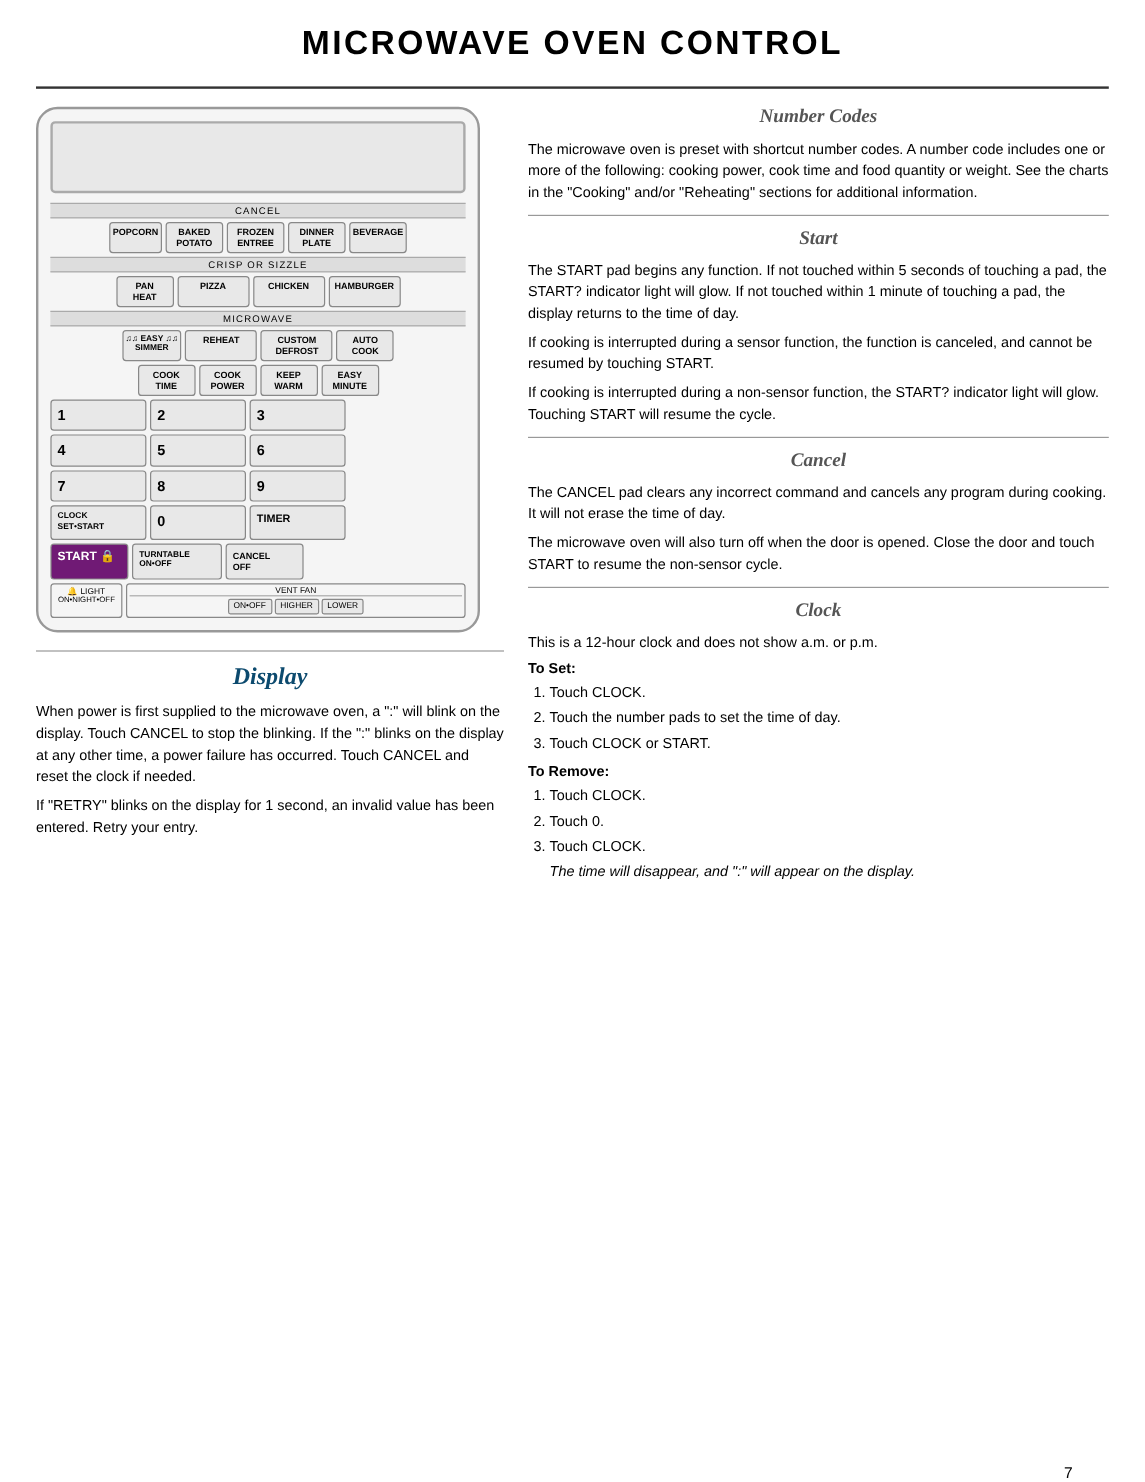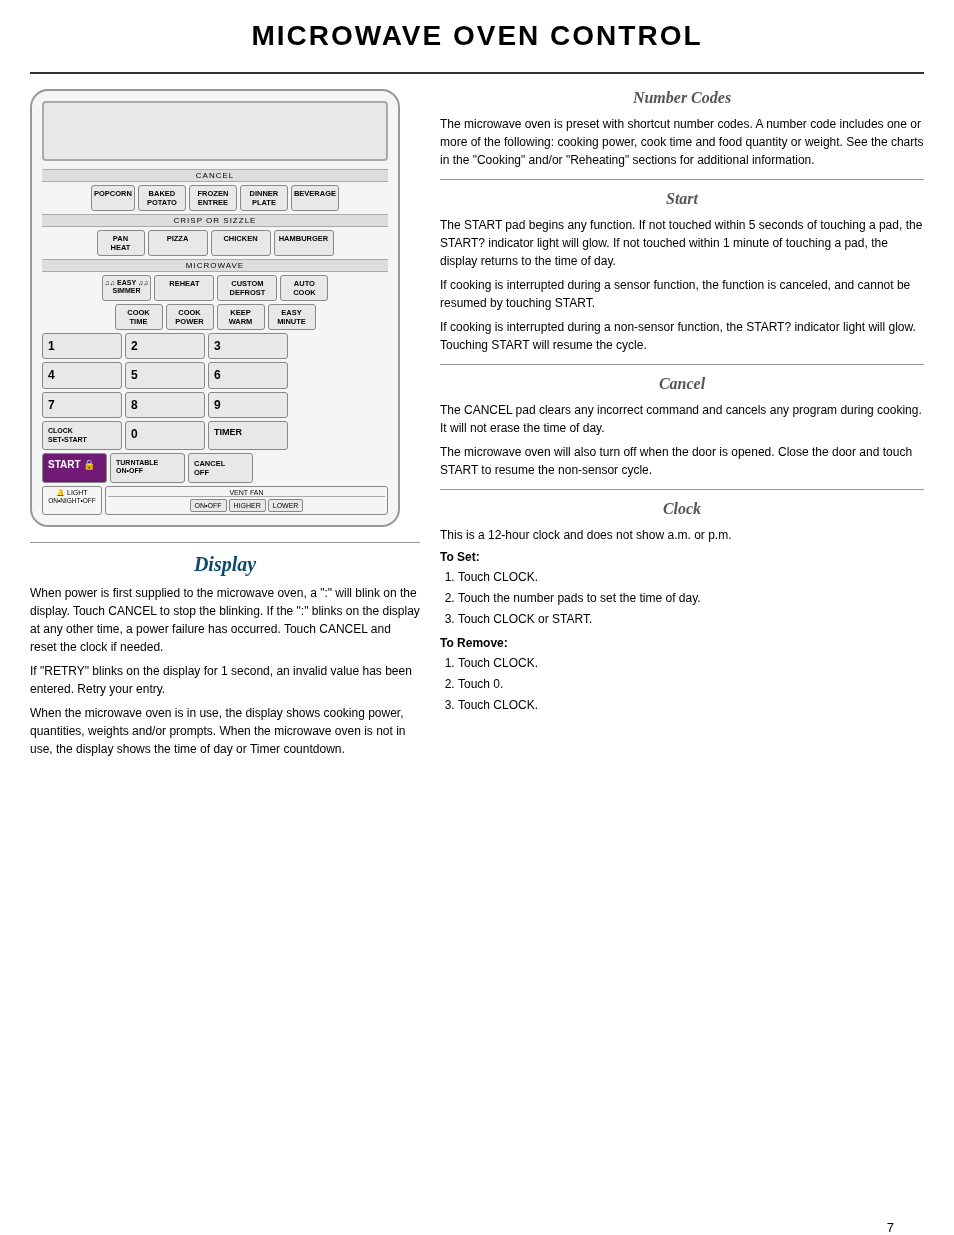--- a/index.html
+++ b/index.html
@@ -358,21 +358,20 @@
           </div>
         </div>
 
       </div>
 
       <hr class="panel-divider">
 
       <h2 class="section-title">Display</h2>
       <p class="section-text">When power is first supplied to the microwave oven, a ":" will blink on the display. Touch CANCEL to stop the blinking. If the ":" blinks on the display at any other time, a power failure has occurred. Touch CANCEL and reset the clock if needed.</p>
       <p class="section-text">If "RETRY" blinks on the display for 1 second, an invalid value has been entered. Retry your entry.</p>
-      <p class="section-text">When the microwave oven is in use, the display shows cooking power, quantities, weights and/or prompts. When the microwave oven is not in use, the display shows the time of day or Timer countdown.</p>
 
     </div>
 
     <div class="right-col">
 
       <h2 class="right-section-title">Number Codes</h2>
       <p class="right-section-text">The microwave oven is preset with shortcut number codes. A number code includes one or more of the following: cooking power, cook time and food quantity or weight. See the charts in the "Cooking" and/or "Reheating" sections for additional information.</p>
 
       <hr class="right-divider">
 
@@ -398,20 +397,21 @@
         <li>Touch the number pads to set the time of day.</li>
         <li>Touch CLOCK or START.</li>
       </ol>
 
       <p class="bold-label">To Remove:</p>
       <ol class="numbered-list">
         <li>Touch CLOCK.</li>
         <li>Touch 0.</li>
         <li>Touch CLOCK.</li>
       </ol>
+      <p class="indent-text">The time will disappear, and ":" will appear on the display.</p>
 
     </div>
 
   </div>
 
   <div class="page-number">7</div>
 
 </div>
 
 </body></html>

